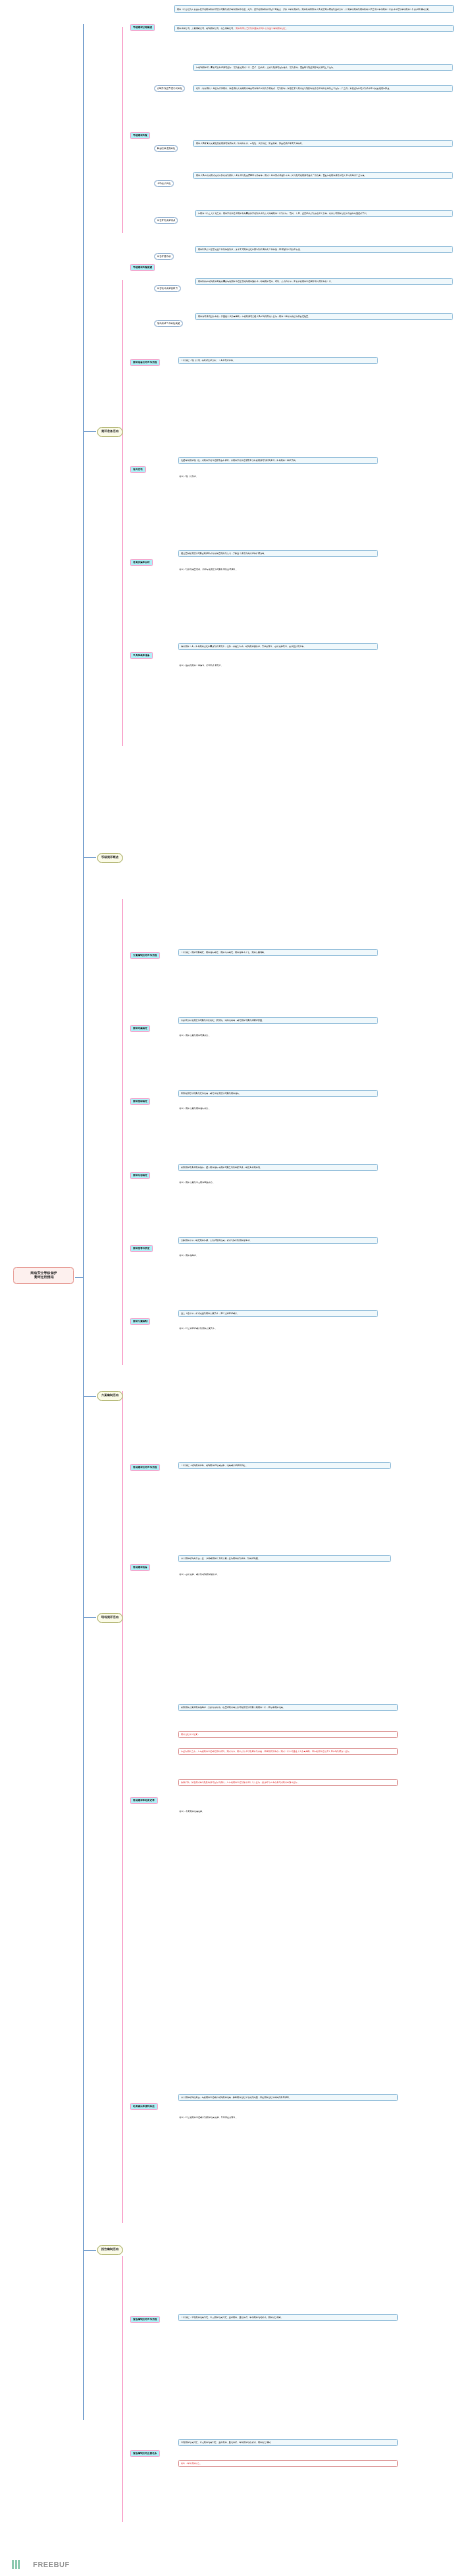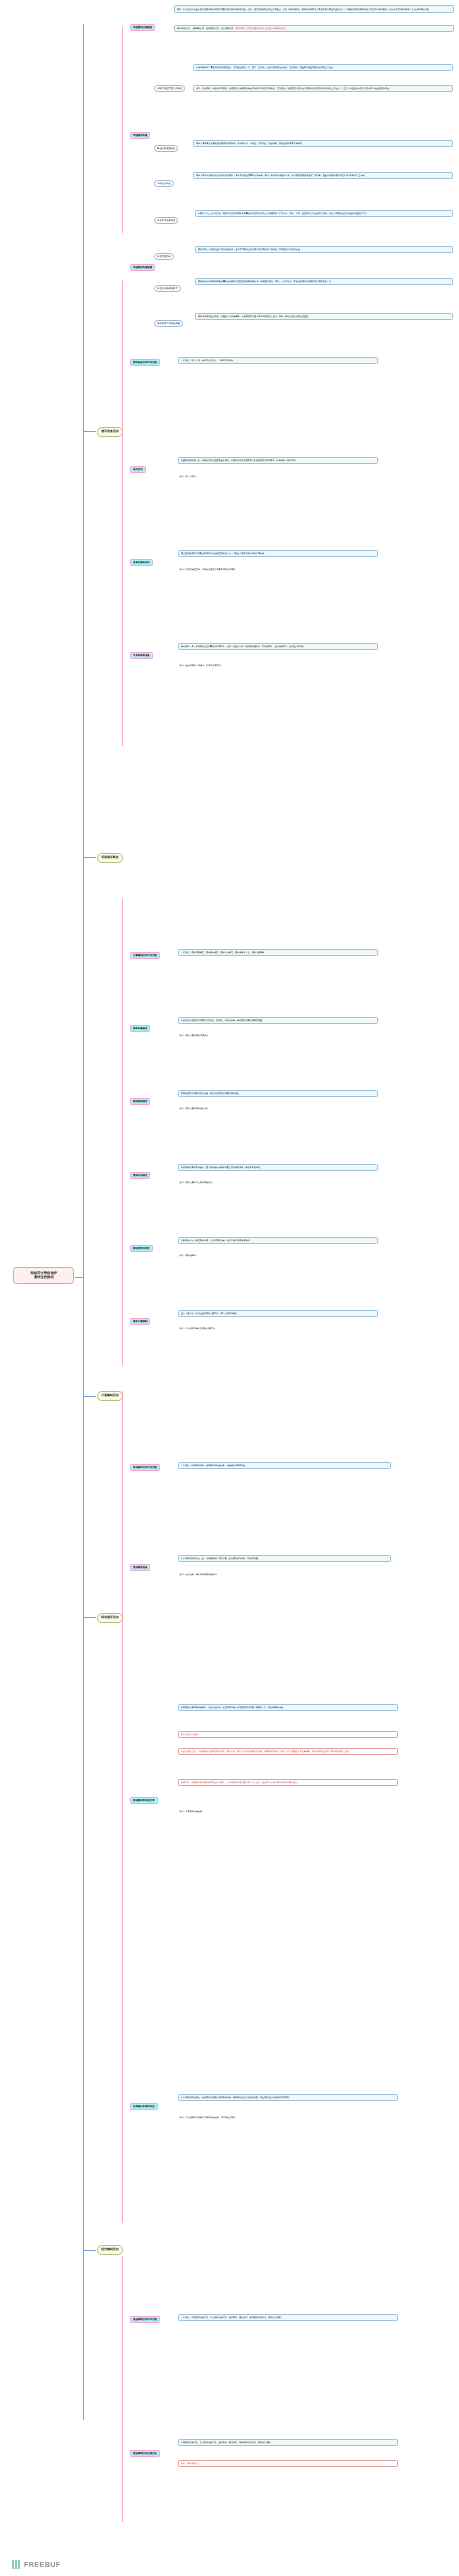--- a/index.html
+++ b/index.html
@@ -20,21 +20,21 @@
         text-align:left;padding:1.3px 2px;border-radius:1.3px;}
   .leafplain{background:transparent;border:none;color:#111;font-size:2.1px;text-align:left;padding:0.7px 1.3px;}
   .red{color:#e03030;}
   .redbox{background:#fff;border:0.7px solid #e0a0a0;color:#e03030;font-size:2.1px;padding:1.3px 2px;border-radius:1.3px;}
   .vline{position:absolute;width:0.7px;}
   .hline{position:absolute;height:0.7px;}
   .blue{background:#7ba3d0;}
   .pink{background:#f9a8ce;}
 
   
-  #wm{position:absolute;left:12px;bottom:6.7px;display:flex;align-items:center;gap:4px;opacity:.55;}
+  #wm{position:absolute;left:12px;bottom:6.7px;display:flex;align-items:center;gap:13px;opacity:.55;}
   #wm .bars{display:flex;gap:1px;}
   #wm .bars i{display:block;width:2px;height:8.7px;background:#2f9e6e;}
   #wm .bars i:nth-child(2){background:#2f9e6e;height:8.7px;}
   #wm .bars i:nth-child(3){background:#2f9e6e;height:8.7px;}
   #wm .txt{font-size:7.3px;font-weight:bold;color:#3b3b3b;letter-spacing:0.3px;}
 </style>
 </head>
 <body>
 
 <div id="canvas">

